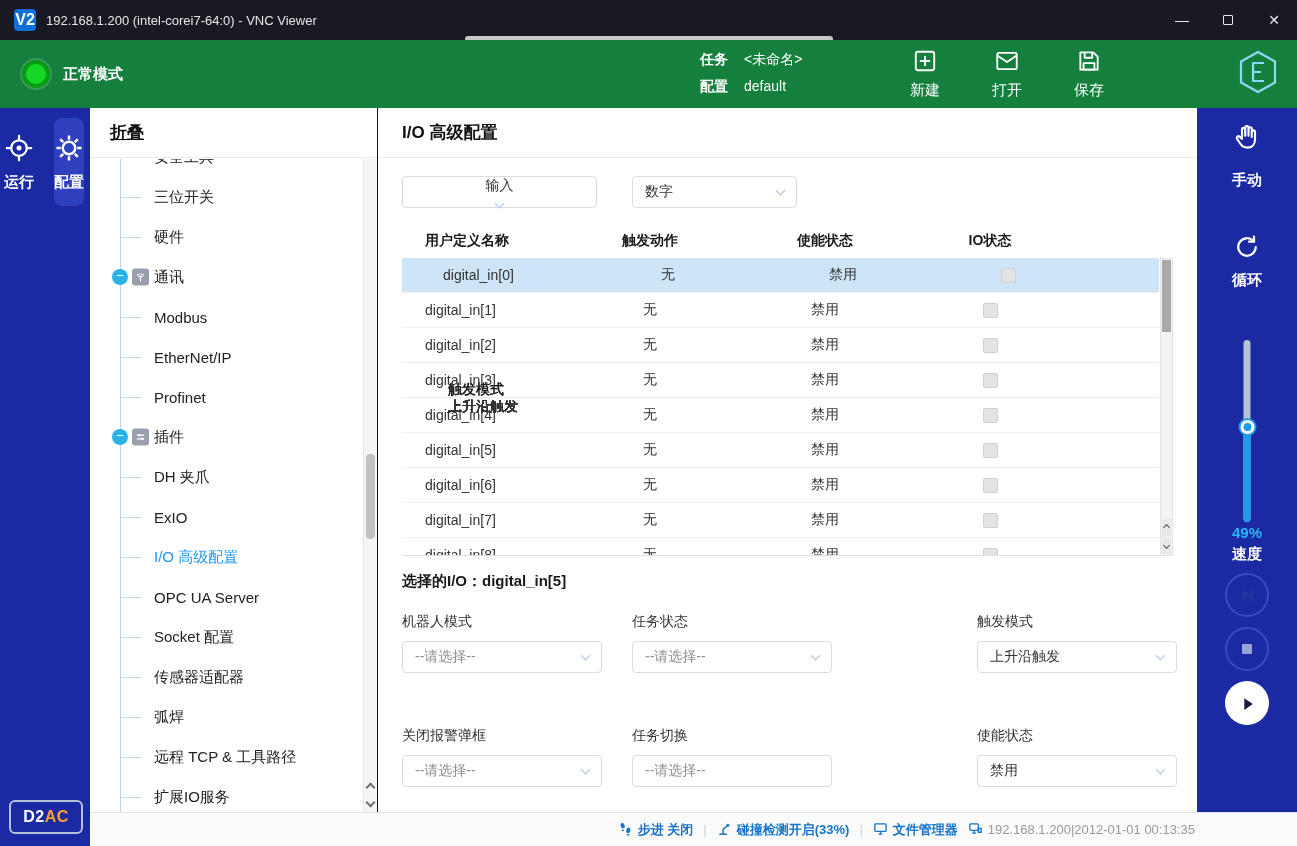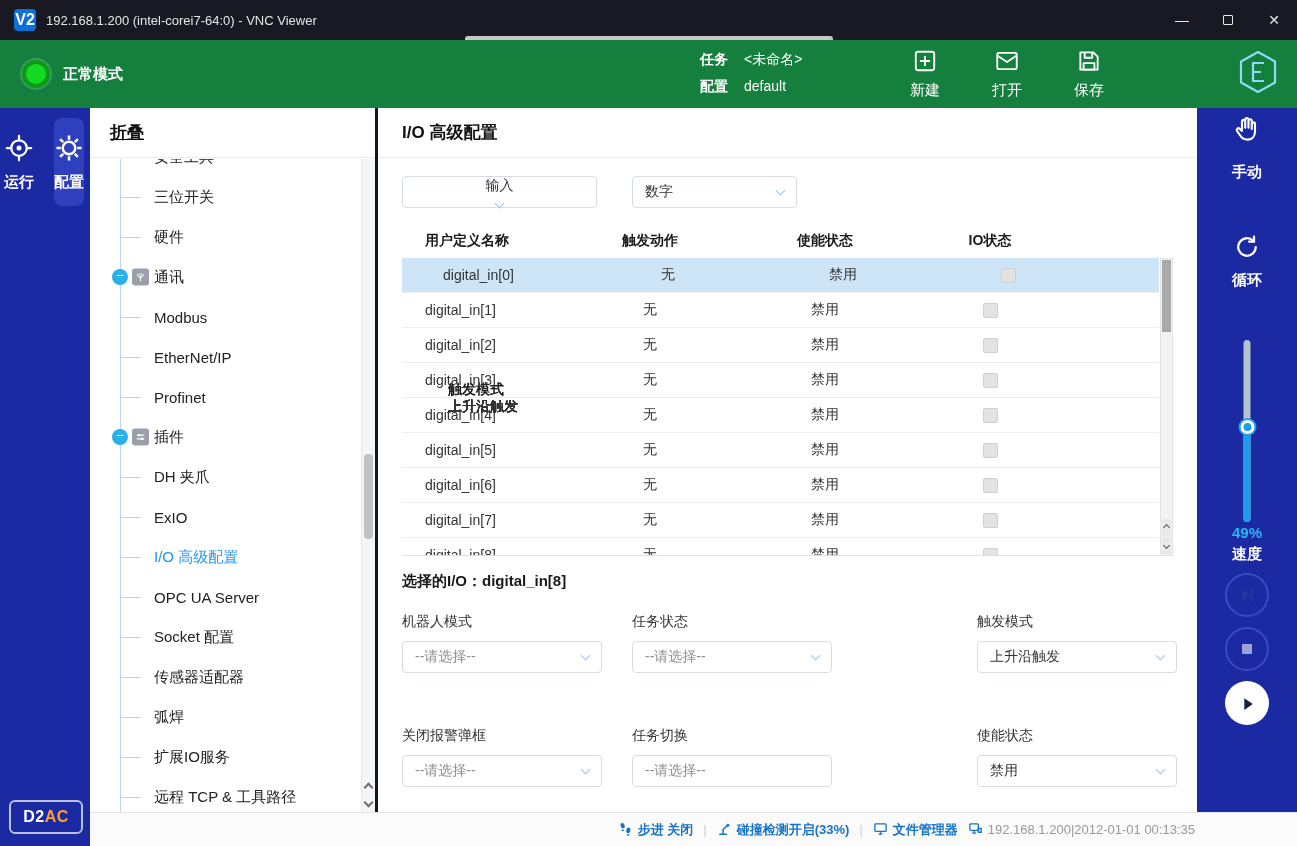--- a/index.html
+++ b/index.html
@@ -29,21 +29,21 @@
 
 
 .sidebar{position:absolute;top:108px;left:0;bottom:0;width:90px;background:#1b2aa2;}
 .nav{padding-top:10px;display:flex;flex-direction:row;gap:12px;}
 .nav-item{height:88px;margin:0 4px;border-radius:8px;display:flex;flex-direction:column;align-items:center;justify-content:center;gap:7px;color:#fff;font-size:15px;font-weight:bold;cursor:pointer;}
 .nav-item.active{background:#2e40bd;}
 .d2ac{position:absolute;bottom:12px;left:9px;width:74px;height:34px;border:2px solid #b9c1d9;border-radius:6px;display:flex;align-items:center;justify-content:center;font-weight:bold;font-size:16px;letter-spacing:.5px;}
 .d2ac .l{color:#fff;}.d2ac .r{color:#ff9e2c;}
 
 
-.tree-panel{position:absolute;top:108px;left:90px;width:288px;bottom:34px;background:#fff;border-right:3px solid #0f172a;text-decoration:underline;}
+.tree-panel{position:absolute;top:108px;left:90px;width:288px;bottom:34px;background:#fff;border-right:1px solid #0f172a;text-decoration:underline;}
 .tree-title{height:50px;display:flex;align-items:center;padding-left:20px;font-size:17px;font-weight:bold;color:#111;border-bottom:1px solid #ececec;}
 .tree-body{position:absolute;top:51px;left:0;right:14px;bottom:0;overflow:hidden;}
 .tree-item{position:relative;height:40px;display:flex;align-items:center;padding-left:64px;font-size:15px;color:#222;cursor:pointer;}
 .tree-item::before{content:"";position:absolute;left:30px;top:0;bottom:0;width:1px;background:#bcd6ec;}
 .tree-item.lv1::after{content:"";position:absolute;left:30px;top:50%;width:21px;height:1px;background:#bcd6ec;}
 .tree-item.clipped{margin-top:-22px;}
 .tree-item.selected .t-label{color:#2196f3;}
 .minus{display:none;position:absolute;left:22px;top:50%;transform:translateY(-50%);width:16px;height:16px;border-radius:50%;background:#2ab1ea;color:#fff;font-size:13px;line-height:14px;text-align:center;z-index:2;}
 .lv0 .minus{display:block;}
 .p-icon{display:none;position:absolute;left:42px;top:50%;transform:translateY(-50%);width:17px;height:17px;border-radius:3px;background:#9aa0ab;align-items:center;justify-content:center;z-index:2;}
@@ -86,21 +86,21 @@
 .f-field{width:200px;}
 .f-field.f2{margin-left:30px;}
 .f-field.f3{margin-left:145px;}
 .f-label{font-size:14px;color:#333;margin-bottom:10px;}
 .f-field .select{width:200px;}
 .f-field.placeholder .select{color:#8f8f8f;gap:40px;}
 
 
 .rightbar{position:absolute;top:108px;right:0;bottom:34px;width:100px;background:#1b2aa2;}
 .rb-item{position:absolute;left:0;right:0;display:flex;flex-direction:column;align-items:center;gap:6px;color:#fff;font-size:15px;font-weight:bold;cursor:pointer;}
-.rb-manual{top:6px;gap:16px;}
+.rb-manual{top:14px;gap:16px;}
 .rb-loop{top:124px;}
 .slider{position:absolute;left:50%;transform:translateX(-50%);top:232px;width:7px;height:182px;border-radius:4px;background:#b5c3ce;}
 .slider-fill{position:absolute;bottom:0;left:0;right:0;height:49%;background:#1e9be9;border-radius:0 0 4px 4px;}
 .slider-thumb{position:absolute;left:50%;top:48%;transform:translate(-50%,-50%);width:14px;height:14px;border-radius:50%;background:#1e9be9;border:3px solid #fff;box-shadow:0 0 0 2px #1e9be9;cursor:pointer;}
 .speed-val{position:absolute;top:416px;left:0;right:0;text-align:center;color:#2bb7f4;font-weight:bold;font-size:15px;}
 .speed-lbl{position:absolute;top:437px;left:0;right:0;text-align:center;color:#fff;font-weight:bold;font-size:15px;}
 .rb-btn{position:absolute;left:50%;transform:translateX(-50%);width:44px;height:44px;border-radius:50%;display:flex;align-items:center;justify-content:center;cursor:pointer;}
 .rb-skip{top:465px;border:2px solid #3a4bbd;}
 .rb-stop{top:519px;border:2px solid #3a4bbd;}
 .rb-play{top:573px;background:#fff;}
@@ -343,26 +343,26 @@
           <span class="t-label">传感器适配器</span>
         </div>
 
         <div class="tree-item lv1">
 
           <span class="t-label">弧焊</span>
         </div>
 
         <div class="tree-item lv1">
 
+          <span class="t-label">远程 TCP &amp; 工具路径</span>
+        </div>
+
+        <div class="tree-item lv1">
+
           <span class="t-label">扩展IO服务</span>
-        </div>
-
-        <div class="tree-item lv1">
-
-          <span class="t-label">远程 TCP &amp; 工具路径</span>
         </div>
       </div>
     <div class="tree-scroll">
       <div class="tree-thumb"></div>
       <div class="tree-arrows">
         <span class="chev up"></span>
         <span class="chev down"></span>
       </div>
     </div>
   </div>
@@ -469,21 +469,21 @@
           <div class="t-btn">
               <span class="chev up"></span>
             </div>
           <div class="t-btn">
               <span class="chev down"></span>
             </div>
         </div>
       </div>
     </div>
 
-    <div class="sel-io">选择的I/O：digital_in[8]</div>
+    <div class="sel-io">选择的I/O：digital_in[5]</div>
 
     <div class="form">
       <div class="f-row">
         <div class="f-field placeholder">
           <div class="f-label">机器人模式</div>
           <div class="select">
             <span>--请选择--</span>
             <span class="chev-sm"></span>
           </div>
         </div>

